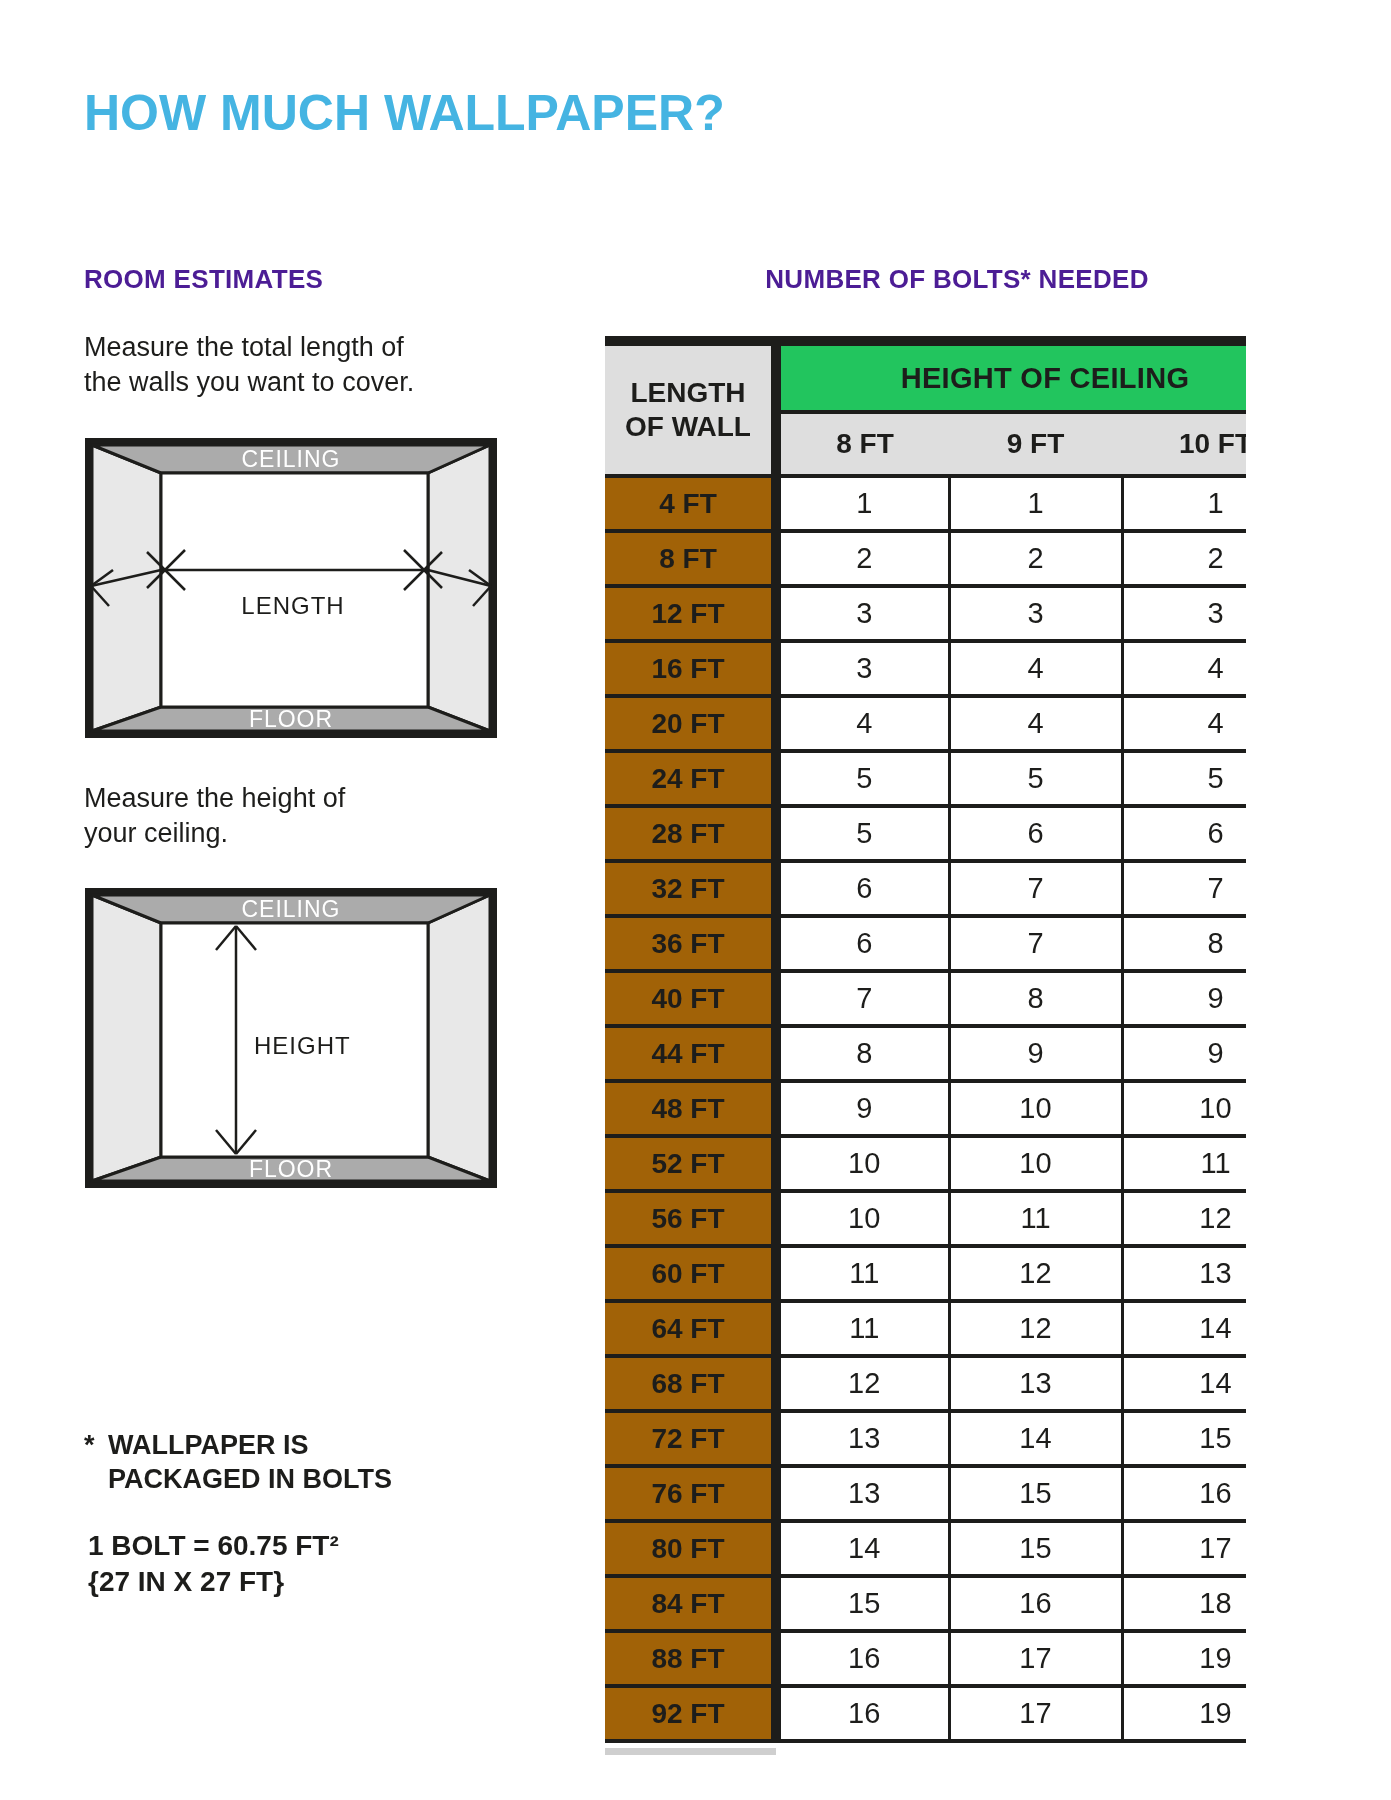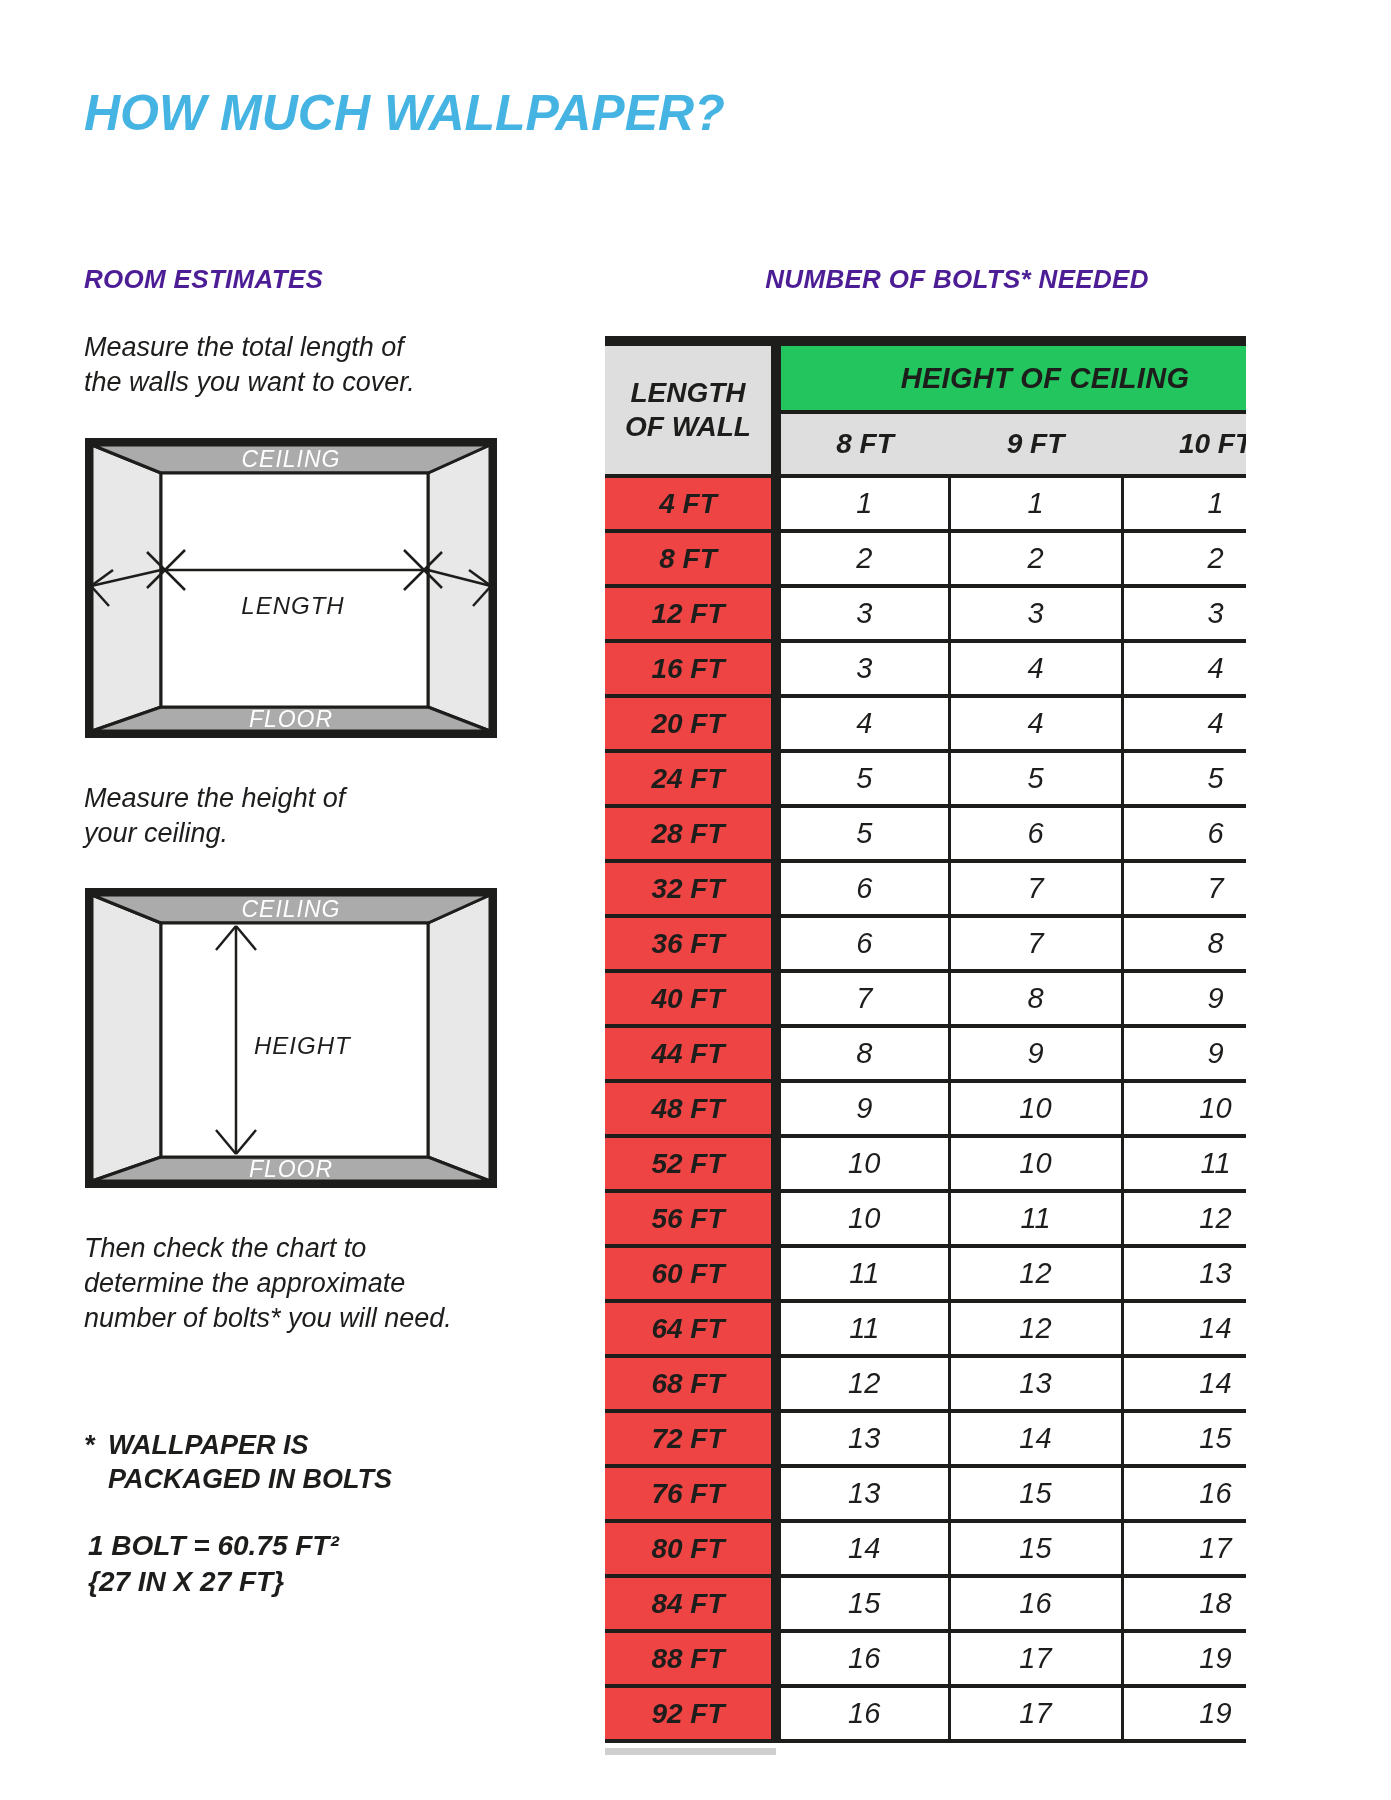--- a/index.html
+++ b/index.html
@@ -1,18 +1,18 @@
 <!DOCTYPE html>
 <html><head>
 <meta charset="utf-8">
 <style>
   html,body { margin:0; padding:0; background:#ffffff; }
   .page {
     position:relative; width:1246px; height:1800px; background:#ffffff;
-    font-family:"Liberation Sans", sans-serif; color:#1d1d1b; overflow:hidden;font-style:italic;
+    font-family:"Liberation Sans", sans-serif; color:#1d1d1b; overflow:hidden;
   }
   .page-title {
     position:absolute; left:84px; top:84px; margin:0;
     font-size:50px; font-weight:bold; color:#45b4e2; letter-spacing:0px; white-space:nowrap;
   }
   .section-heading {
     position:absolute; margin:0; font-size:26px; font-weight:bold; color:#4c1d95; letter-spacing:.3px;
   }
   .left-heading { left:84px; top:264px; }
   .bolts-heading { left:605px; top:264px; width:704px; text-align:center; }
@@ -55,21 +55,21 @@
     background:#22c55e; height:64px;
     border-bottom:4px solid #1d1d1b;
     font-size:29px; font-weight:bold; letter-spacing:.3px;
   }
   tr.ft-row th {
     background:#dedede; height:60px;
     border-bottom:4px solid #1d1d1b; border-left:none; border-right:none;
     font-size:28px; font-weight:bold;
   }
   tbody th.rowhead {
-    background:#ef4444; height:51px;
+    background:#a16207; height:51px;
     border-top:4px solid #1d1d1b; border-bottom:4px solid #1d1d1b;
     border-right:10px solid #1d1d1b; border-left:none;
     font-size:28px; font-weight:bold;
   }
   tbody td {
     background:#ffffff; height:51px;
     border:3px solid #1d1d1b; border-top-width:4px; border-bottom-width:4px;
     font-size:29px;
   }
   .col0-shadow {
@@ -128,23 +128,20 @@
     <g stroke="#1d1d1b" stroke-width="2.5" fill="none">
       <line x1="151" y1="38" x2="151" y2="266"></line>
       <line x1="151" y1="38" x2="131" y2="62"></line>
       <line x1="151" y1="38" x2="171" y2="62"></line>
       <line x1="151" y1="266" x2="131" y2="242"></line>
       <line x1="151" y1="266" x2="171" y2="242"></line>
     </g>
     <text x="169" y="166" text-anchor="start" font-size="24" letter-spacing="1" fill="#1d1d1b">HEIGHT</text>
   </svg>
 
-  <p class="step step3">Then check the chart to
-determine the approximate
-number of bolts* you will need.</p>
 
   <div class="footnote">
     <span class="fn-marker">*</span>
     <span class="fn-text">WALLPAPER IS
 PACKAGED IN BOLTS</span>
   </div>
 
   <p class="bolt-info">1 BOLT = 60.75 FT²
 {27 IN X 27 FT}</p>
 

